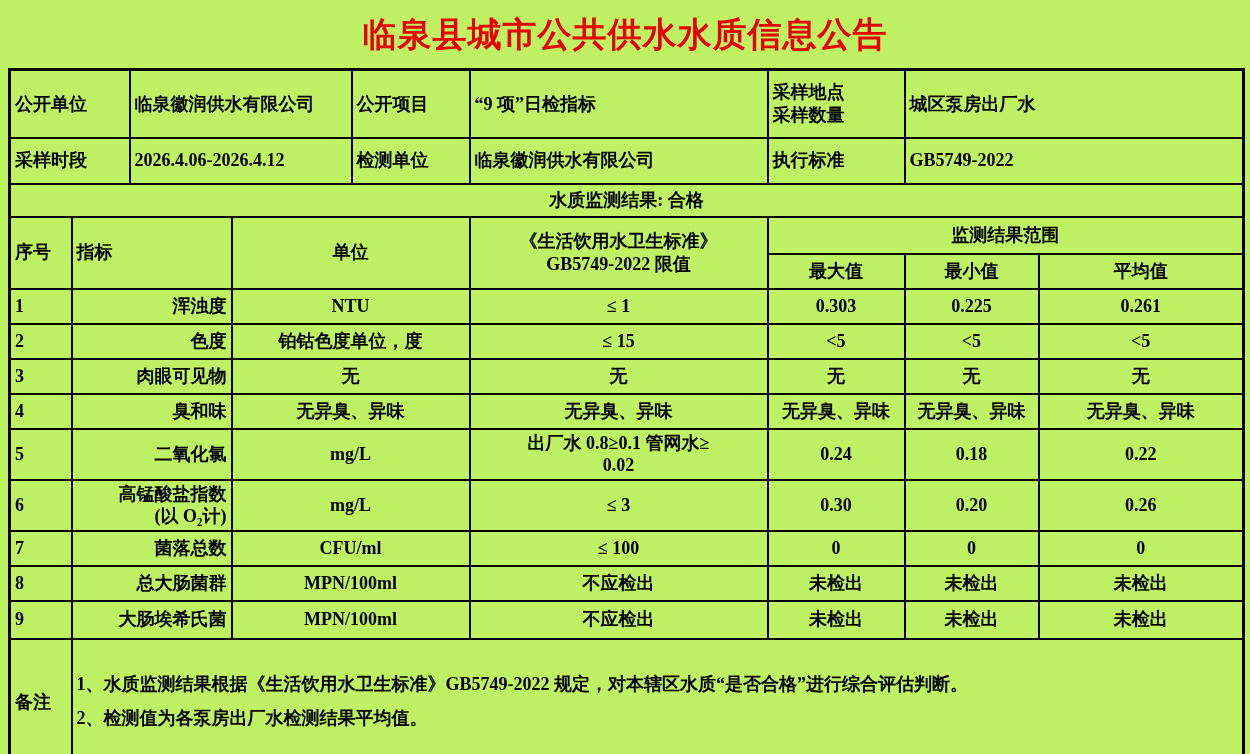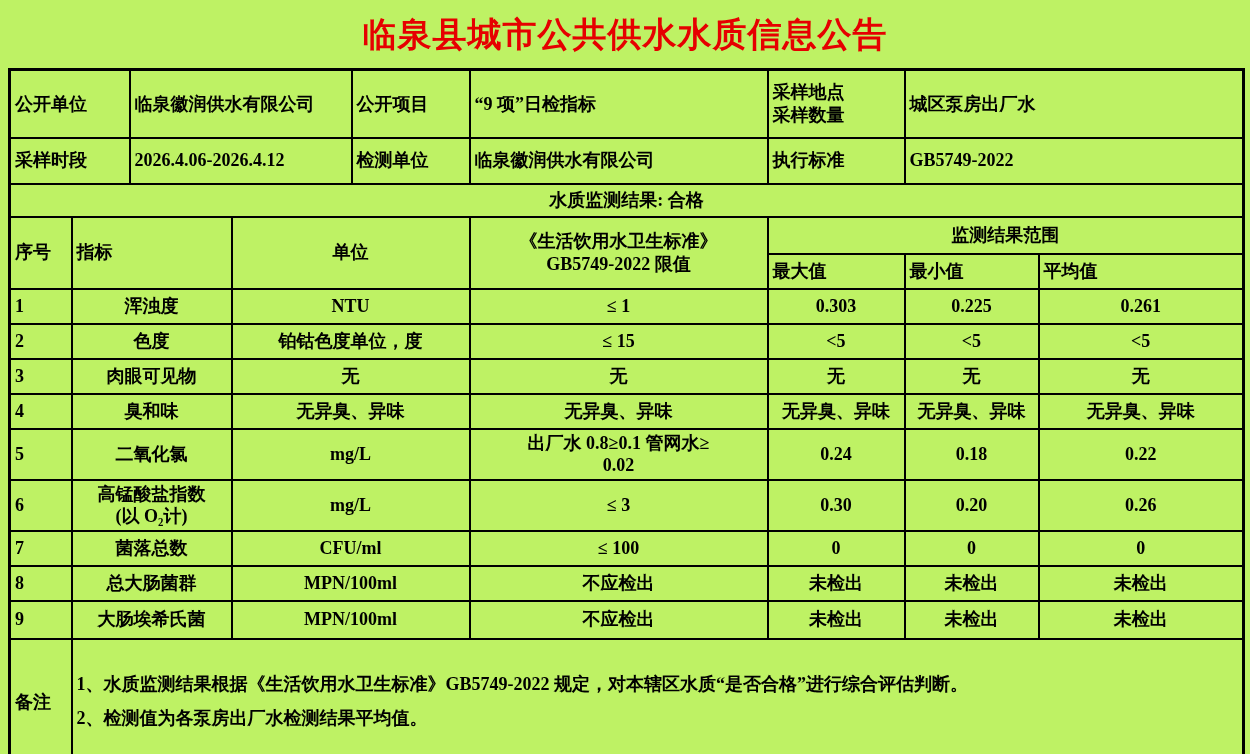--- a/index.html
+++ b/index.html
@@ -51,23 +51,23 @@
   tr.dr-tall { height: 47px; }
   tr.dr-mid { height: 42px; }
   tr.remarks-row { height: 127px; }
 
   .lbl { text-align: left; padding-left: 12px; font-size: 19px; }
   .val { text-align: left; padding-left: 10px; font-size: 18px; }
   .banner { text-align: center; font-size: 19px; }
   .th-seq { text-align: left; padding-left: 8px; font-size: 19px; font-weight: bold; }
   .th-ind { text-align: left; padding-left: 10px; font-size: 19px; font-weight: bold; margin-left: 12px; }
   .th-center { text-align: center; font-size: 19px; font-weight: bold; }
-  .th-sub { text-align: left; padding-left: 14px; font-size: 19px; font-weight: bold; }
+  .th-sub { text-align: center; padding-left: 14px; font-size: 19px; font-weight: bold; }
   .c-seq { text-align: left; padding-left: 10px; font-size: 19px; }
-  .c-ind { text-align: center; padding-left: 10px; }
+  .c-ind { text-align: right; padding-left: 10px; }
   .c-unit { text-align: center; }
   .c-limit { text-align: center; }
   .c-num { text-align: center; }
   .prewrap { white-space: pre-line; }
   .remark-lbl { text-align: left; padding-left: 8px; font-size: 19px; }
   .remark-body {
     text-align: left;
     padding: 6px 10px 6px 12px;
     font-weight: normal;
     font-size: 20px;

